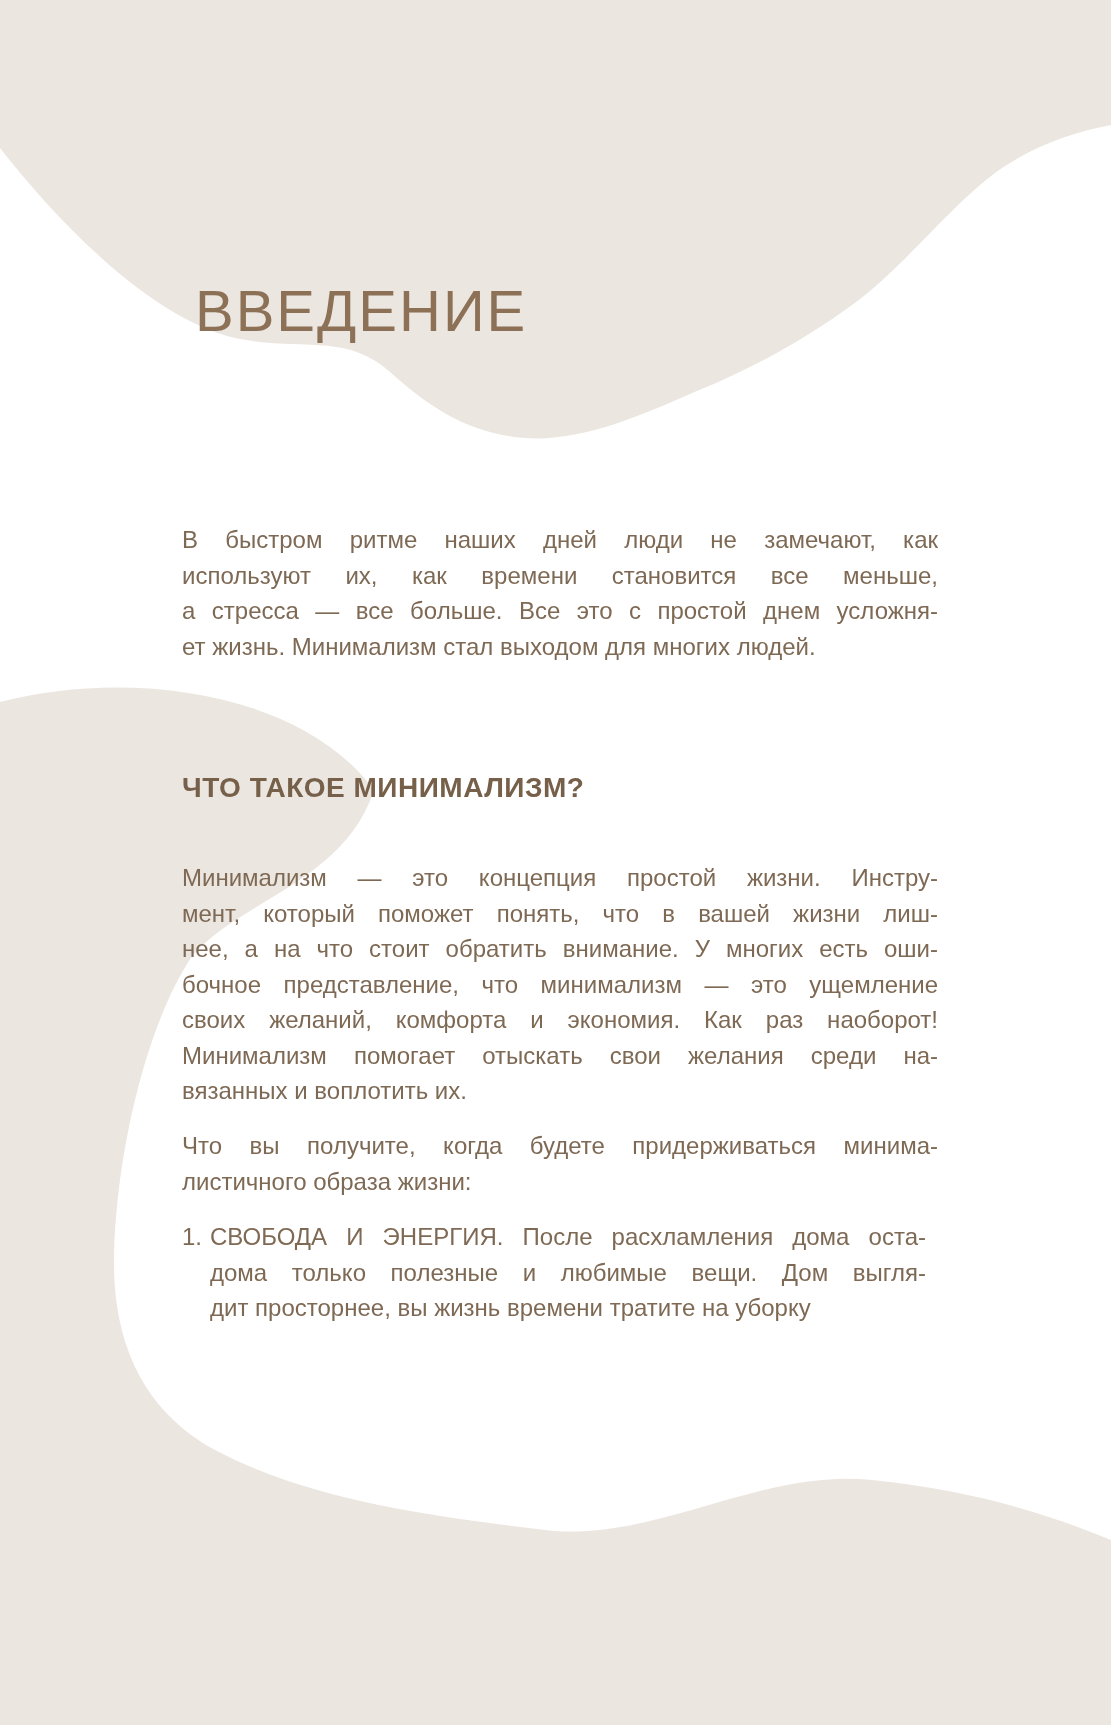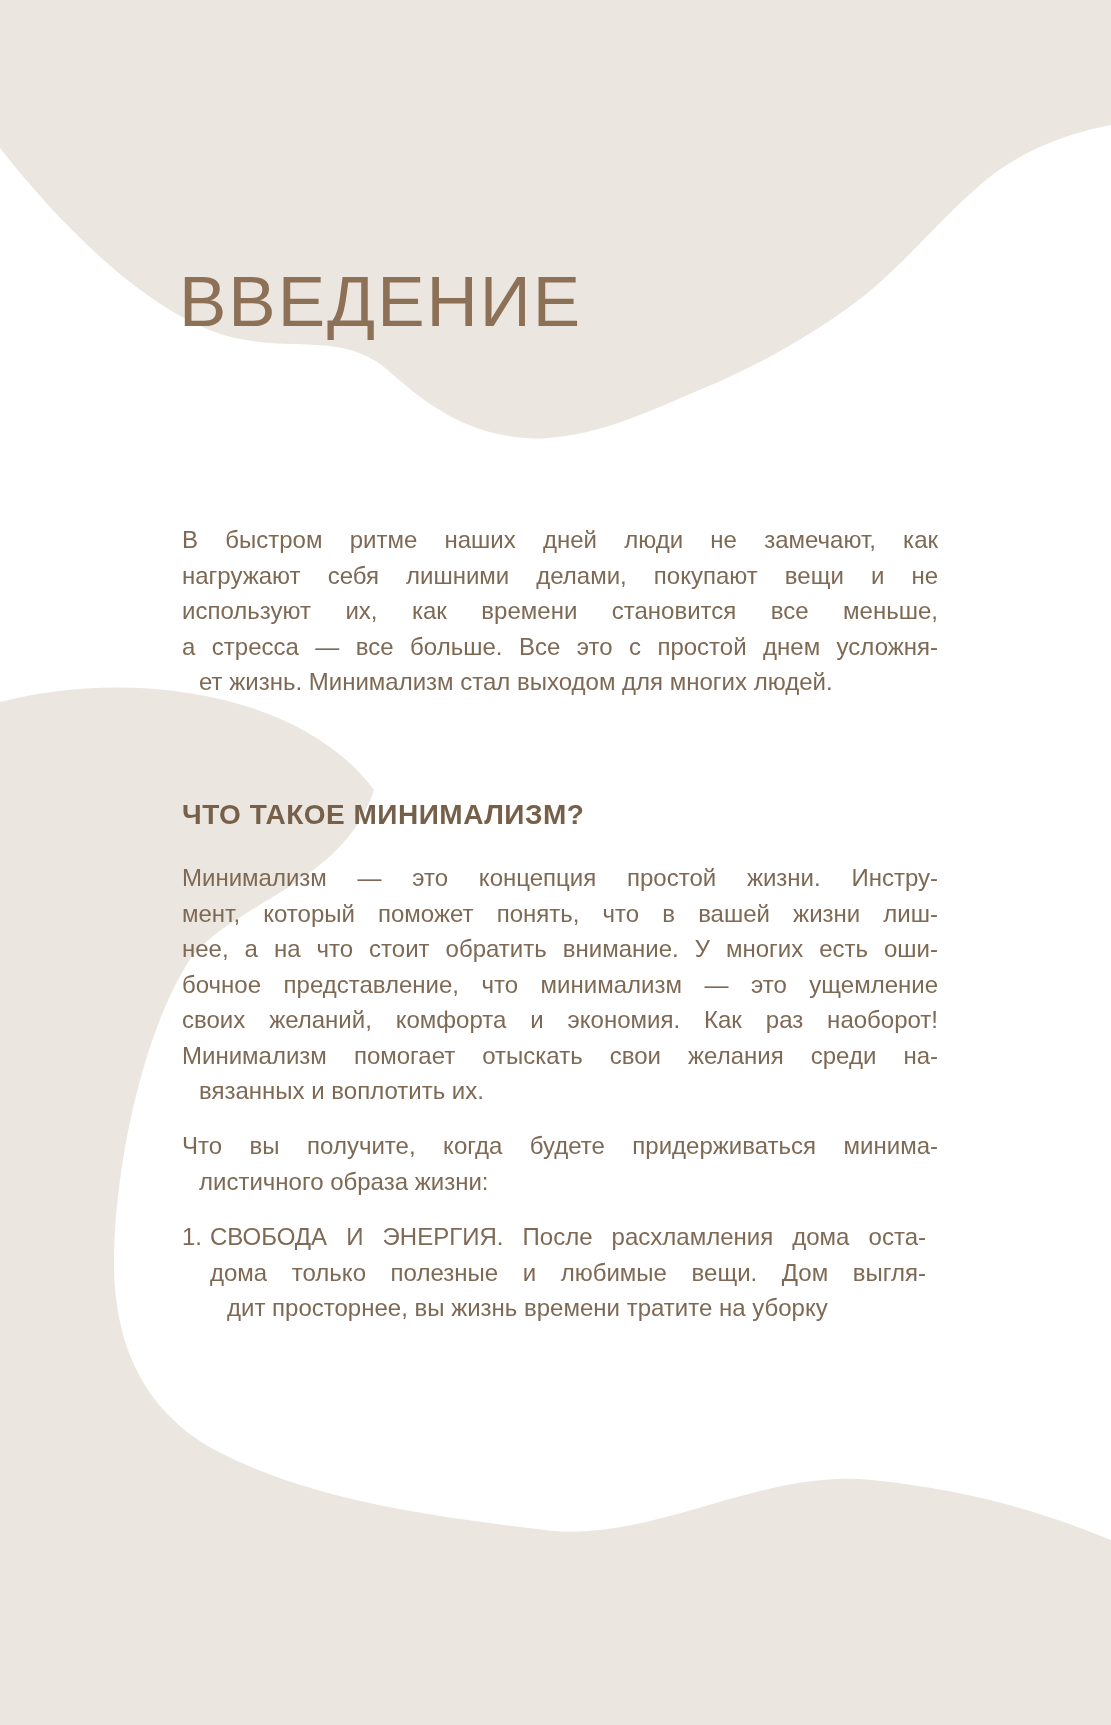--- a/index.html
+++ b/index.html
@@ -19,22 +19,22 @@
     position: absolute;
     inset: 0;
     width: 1111px;
     height: 1725px;
     display: block;
   }
   .title {
     position: absolute;
     left: 179px;
     top: 266px;
-    margin: 0;
-    font-size: 71px;
+    margin: 16px;
+    font-size: 58px;
     font-weight: 400;
     letter-spacing: 2px;
     line-height: 1;
     color: var(--title, #8c7157);
     white-space: nowrap;
   }
   .column {
     position: absolute;
     left: 182px;
     width: 756px;
@@ -48,34 +48,33 @@
     line-height: 35.5px;
     color: var(--body-text, #7e6954);
   }
   .tline {
     text-align: justify;
     text-align-last: justify;
     white-space: nowrap;
   }
   .para .tline:last-child {
     text-align-last: left;
-    margin-left: 17px;
   }
   .heading {
     position: absolute;
     margin: 0;
     font-size: 28px;
     line-height: 35.5px;
     font-weight: 700;
     letter-spacing: 0.5px;
     color: var(--heading, #76604a);
     white-space: nowrap;
   }
   .intro-para    { top: 522px; }
-  .section-head  { top: 797px; text-align: center; }
+  .section-head  { top: 770px; text-align: center; }
   .section-para  { top: 860px; }
   .lead-para     { top: 1128px; }
   .list-item {
     position: absolute;
     top: 1219px;
     width: 756px;
   }
   .list-marker {
     position: absolute;
     left: 0;
@@ -115,21 +114,20 @@
              C 972,1490 1048,1514 1111,1540
              L 1111,1725 H 0 Z" fill="#ece6e0"></path>
   </svg>
 
   <h1 class="title">ВВЕДЕНИЕ</h1>
 
   <div class="column">
 
     <div class="para intro-para">
         <div class="tline">В быстром ритме наших дней люди не замечают, как</div>
-        <div class="tline">нагружают себя лишними делами, покупают вещи и не</div>
         <div class="tline">используют их, как времени становится все меньше,</div>
         <div class="tline">а стресса — все больше. Все это с простой днем усложня-</div>
         <div class="tline">ет жизнь. Минимализм стал выходом для многих людей.</div>
       </div>
 
     <h2 class="heading section-head">ЧТО ТАКОЕ МИНИМАЛИЗМ?</h2>
 
     <div class="para section-para">
         <div class="tline">Минимализм — это концепция простой жизни. Инстру-</div>
         <div class="tline">мент, который поможет понять, что в вашей жизни лиш-</div>

